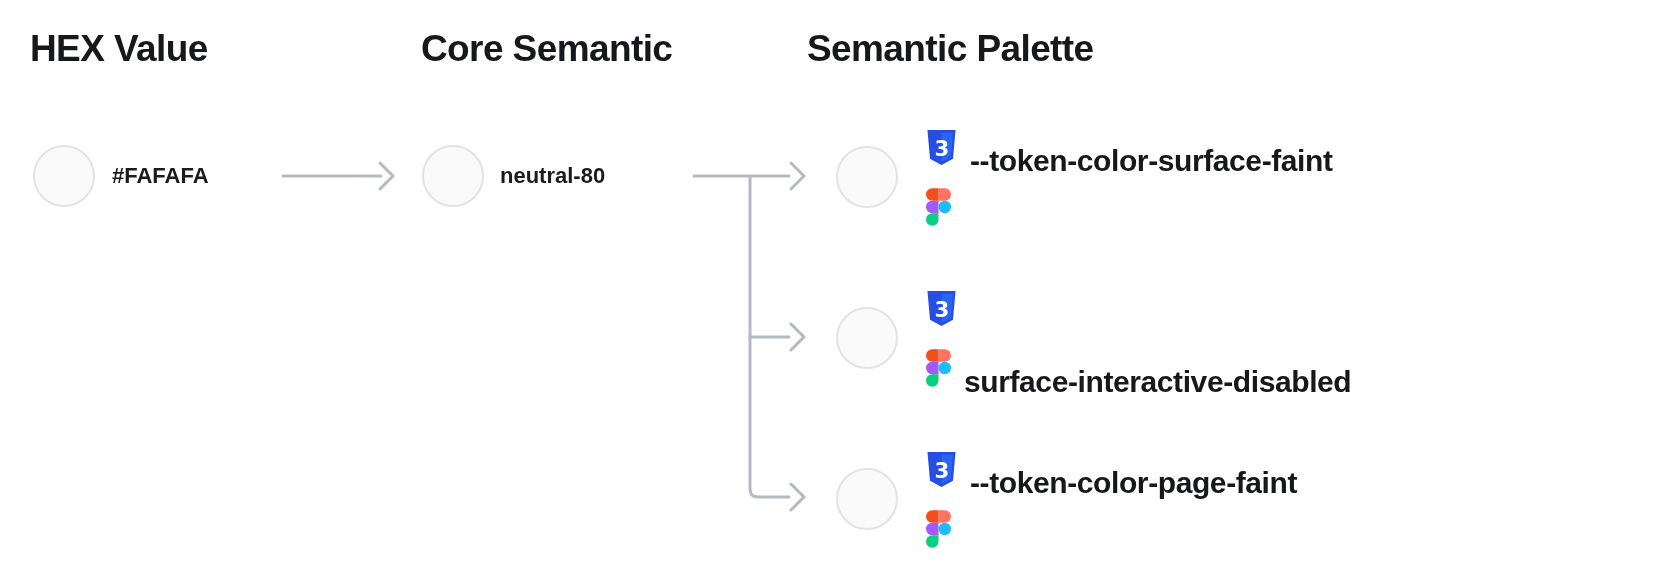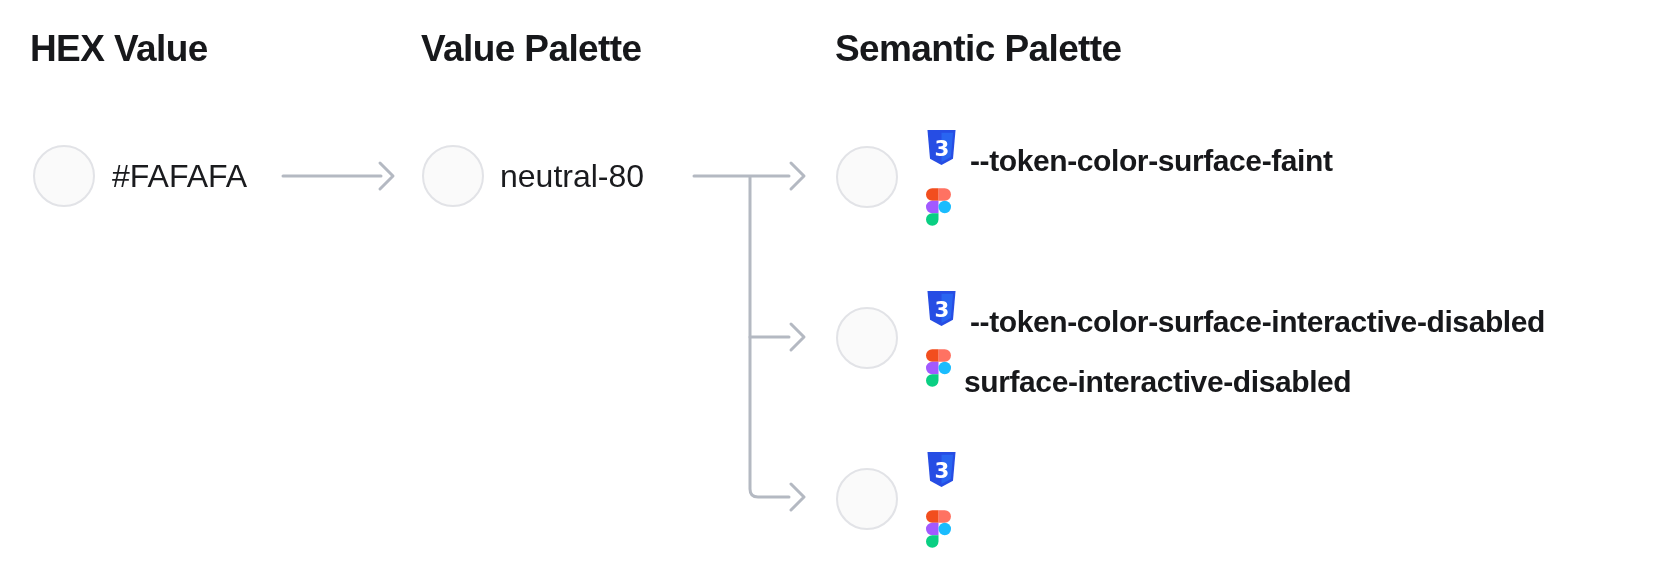--- a/index.html
+++ b/index.html
@@ -24,39 +24,39 @@
     position: absolute;
     top: 28px;
     font-size: 37px;
     font-weight: 700;
     letter-spacing: -0.6px;
     color: #17181B;
     white-space: nowrap;
   }
   .heading-hex { left: 30px; }
   .heading-core { left: 421px; }
-  .heading-semantic { left: 835px; }
+  .heading-semantic { left: 807px; }
 
   .swatch {
     width: 62px;
     height: 62px;
     border-radius: 50%;
     background: #FAFAFA;
     border: 2px solid #E2E3E7;
     box-sizing: border-box;
     flex: 0 0 auto;
   }
   .abs-swatch { position: absolute; }
   .hex-swatch { left: 33px; top: 145px; }
   .core-swatch { left: 422px; top: 145px; }
 
   .flow-label {
     position: absolute;
-    font-size: 32px;
-    font-weight: 400;
+    font-size: 22px;
+    font-weight: 700;
     color: #1A1B1E;
     line-height: 38px;
     white-space: nowrap;
   }
   .hex-label { left: 112px; top: 157px; }
   .core-label { left: 500px; top: 157px; }
 
   .semantic-item {
     position: absolute;
     left: 836px;
@@ -106,21 +106,21 @@
       <path d="M694 176 H789"></path>
       <path d="M791 163 L804 176 L791 189"></path>
       <path d="M750 177 V489 Q750 497 758 497 H789"></path>
       <path d="M791 484 L804 497 L791 510"></path>
       <path d="M750 337 H789"></path>
       <path d="M791 324 L804 337 L791 350"></path>
     </g>
   </svg>
 
   <div class="col-heading heading-hex">HEX Value</div>
-  <div class="col-heading heading-core">Value Palette</div>
+  <div class="col-heading heading-core">Core Semantic</div>
   <div class="col-heading heading-semantic">Semantic Palette</div>
 
   <div class="swatch abs-swatch hex-swatch"></div>
   <div class="flow-label hex-label">#FAFAFA</div>
 
   <div class="swatch abs-swatch core-swatch"></div>
   <div class="flow-label core-label">neutral-80</div>
 
   <div class="semantic-item item-1">
     <div class="swatch"></div>
@@ -153,21 +153,20 @@
     <div class="swatch"></div>
     <div class="token-lines">
       <div class="token-line">
         <span class="icon-box">
           <svg width="31" height="35" viewBox="0 0 32 36">
             <path fill="#264DE4" d="M1.5 0h29l-2.64 29.6L16 36 4.14 29.6z"></path>
             <path fill="#2965F1" d="M16 2.8v30.2l9.6-5.3 2.3-25z"></path>
             <text x="16.3" y="27" text-anchor="middle" font-family="'DejaVu Sans', sans-serif" font-size="22" font-weight="bold" fill="#FFFFFF">3</text>
           </svg>
         </span>
-        <span class="token-text">--token-color-surface-interactive-disabled</span>
       </div>
       <div class="token-line">
         <span class="icon-box">
           <svg width="25" height="38" viewBox="0 0 38 57">
             <path fill="#FF7262" d="M19 0v19h9.5a9.5 9.5 0 1 0 0-19z"></path>
             <path fill="#F24E1E" d="M0 9.5A9.5 9.5 0 0 1 9.5 0H19v19H9.5A9.5 9.5 0 0 1 0 9.5z"></path>
             <path fill="#A259FF" d="M0 28.5A9.5 9.5 0 0 1 9.5 19H19v19H9.5A9.5 9.5 0 0 1 0 28.5z"></path>
             <path fill="#1ABCFE" d="M19 28.5a9.5 9.5 0 1 1 19 0 9.5 9.5 0 0 1-19 0z"></path>
             <path fill="#0ACF83" d="M0 47.5A9.5 9.5 0 0 1 9.5 38H19v9.5a9.5 9.5 0 1 1-19 0z"></path>
           </svg>
@@ -181,20 +180,21 @@
     <div class="swatch"></div>
     <div class="token-lines">
       <div class="token-line">
         <span class="icon-box">
           <svg width="31" height="35" viewBox="0 0 32 36">
             <path fill="#264DE4" d="M1.5 0h29l-2.64 29.6L16 36 4.14 29.6z"></path>
             <path fill="#2965F1" d="M16 2.8v30.2l9.6-5.3 2.3-25z"></path>
             <text x="16.3" y="27" text-anchor="middle" font-family="'DejaVu Sans', sans-serif" font-size="22" font-weight="bold" fill="#FFFFFF">3</text>
           </svg>
         </span>
+        <span class="token-text">--token-color-page-faint</span>
       </div>
       <div class="token-line">
         <span class="icon-box">
           <svg width="25" height="38" viewBox="0 0 38 57">
             <path fill="#FF7262" d="M19 0v19h9.5a9.5 9.5 0 1 0 0-19z"></path>
             <path fill="#F24E1E" d="M0 9.5A9.5 9.5 0 0 1 9.5 0H19v19H9.5A9.5 9.5 0 0 1 0 9.5z"></path>
             <path fill="#A259FF" d="M0 28.5A9.5 9.5 0 0 1 9.5 19H19v19H9.5A9.5 9.5 0 0 1 0 28.5z"></path>
             <path fill="#1ABCFE" d="M19 28.5a9.5 9.5 0 1 1 19 0 9.5 9.5 0 0 1-19 0z"></path>
             <path fill="#0ACF83" d="M0 47.5A9.5 9.5 0 0 1 9.5 38H19v9.5a9.5 9.5 0 1 1-19 0z"></path>
           </svg>

